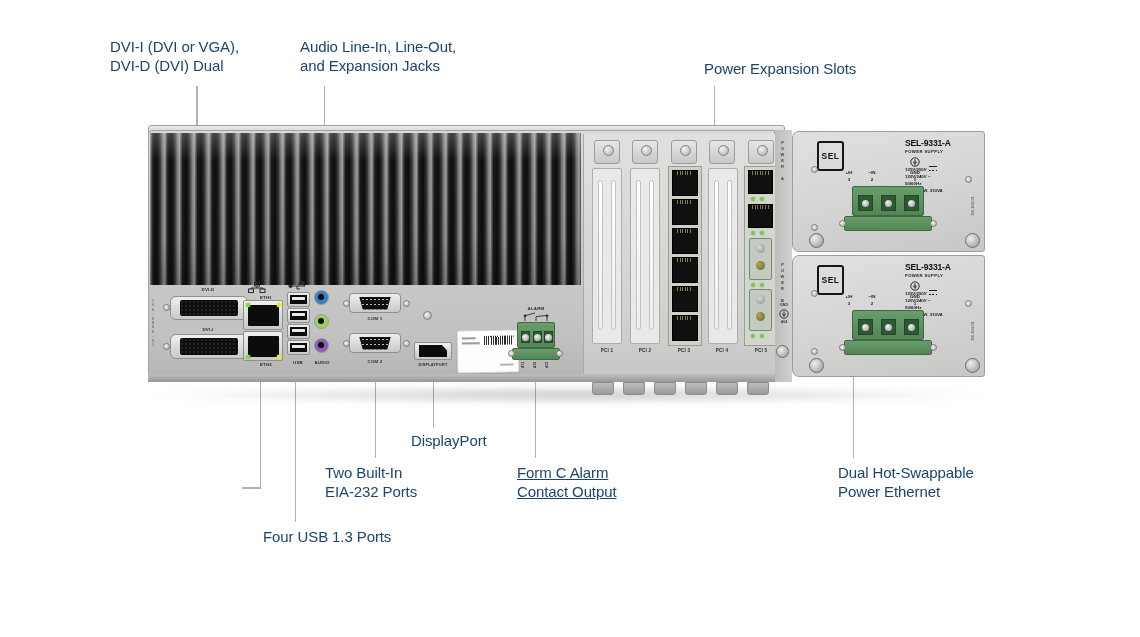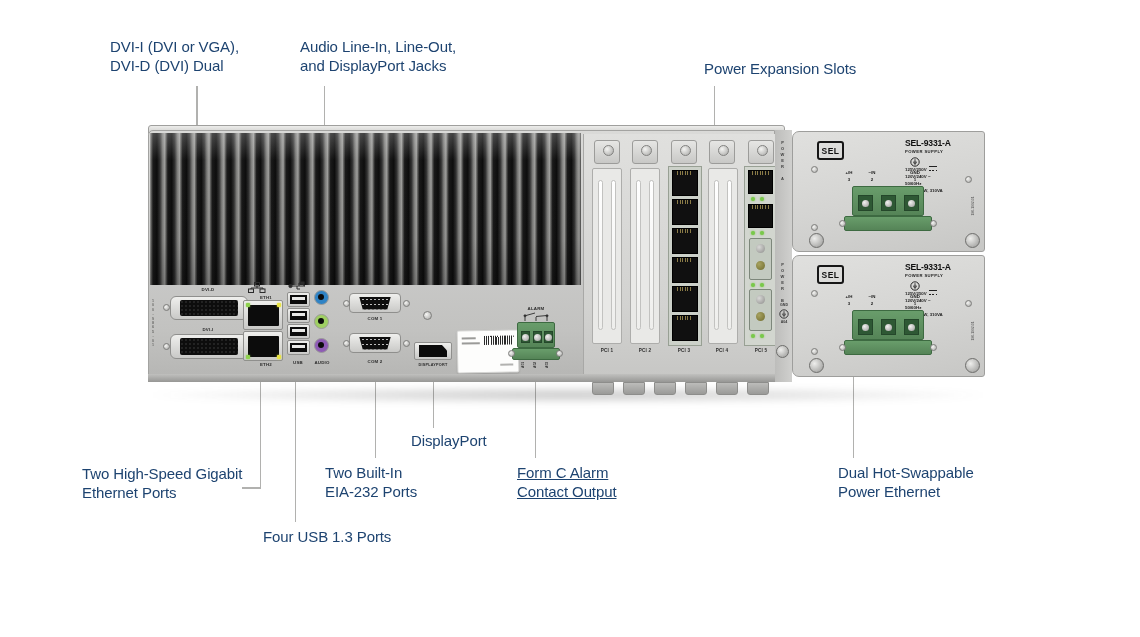--- a/index.html
+++ b/index.html
@@ -64,21 +64,21 @@
   .greenblock{background:linear-gradient(180deg,#699d6b,#558457);border:1px solid #3d6a41;box-sizing:border-box;}
   .recess{position:absolute;background:#2e5834;border:1px solid #24472a;box-sizing:border-box;}
   .recess i{position:absolute;left:50%;top:50%;width:7px;height:7px;margin:-3.5px 0 0 -3.5px;border-radius:50%;
      background:radial-gradient(circle at 35% 35%,#f0f0ee,#9a9a98);}
   .vtext{position:absolute;writing-mode:vertical-rl;text-orientation:upright;
      font-size:4px;font-weight:bold;color:#3c3c3c;letter-spacing:1px;}
   .rot90{transform:rotate(-90deg);transform-origin:center;}
   .psu{position:absolute;left:792px;width:193px;
      background:linear-gradient(168deg,#e0e0de 0%,#d4d4d2 55%,#c7c7c5 100%);
      border:1px solid #9e9e9c;border-radius:7px 3px 3px 7px;box-sizing:border-box;}
-  .sel-logo{position:absolute;left:24px;top:9px;width:27px;height:19px;border:2px solid #161616;border-radius:3px;
+  .sel-logo{position:absolute;left:24px;top:9px;width:27px;height:30px;border:2px solid #161616;border-radius:3px;
      font-size:8.5px;font-weight:bold;color:#111;display:flex;align-items:center;justify-content:center;
      letter-spacing:.5px;box-sizing:border-box;background:transparent;}
   .psu-model{position:absolute;left:112px;top:6px;font-size:8.6px;font-weight:bold;color:#101010;letter-spacing:-0.2px;}
   .psu-sub{position:absolute;left:112px;top:17px;font-size:4.2px;font-weight:bold;color:#222;letter-spacing:.4px;}
   .psu-ratings{position:absolute;left:112px;top:34px;font-size:4.4px;font-weight:bold;color:#222;line-height:1.62;}
   .tlab{position:absolute;font-size:4.4px;font-weight:bold;color:#161616;text-align:center;width:20px;}
   .tnum{position:absolute;font-size:4.4px;font-weight:bold;color:#161616;text-align:center;width:20px;}
   .ticker{position:absolute;font-size:3.4px;color:#555;}
   .dc{display:inline-block;width:8px;height:4px;border-top:1.1px solid #222;
       background:repeating-linear-gradient(90deg,#222 0 1.6px,transparent 1.6px 3.4px) left bottom/100% 1.1px no-repeat;
@@ -86,24 +86,22 @@
   .shadow{position:absolute;filter:blur(3px);background:radial-gradient(ellipse at center,rgba(60,60,60,.28),rgba(0,0,0,0) 72%);}
 </style>
 </head>
 <body>
 
 <div class="stage">
 
   <div class="cl" style="left:110px;top:37px;">DVI-I (DVI or VGA),
 DVI-D (DVI) Dual</div>
   <div class="cl" style="left:300px;top:37px;">Audio Line-In, Line-Out,
-and DisplayPort Jacks</div>
+and Expansion Jacks</div>
   <div class="cl" style="left:704px;top:59px;">Power Expansion Slots</div>
-  <div class="cl" style="left:82px;top:464px;">Two High-Speed Gigabit
-Ethernet Ports</div>
   <div class="cl" style="left:263px;top:527px;">Four USB 1.3 Ports</div>
   <div class="cl" style="left:325px;top:463px;">Two Built-In
 EIA-232 Ports</div>
   <div class="cl" style="left:411px;top:431px;">DisplayPort</div>
   <div class="cl" style="left:517px;top:463px;text-decoration:underline;">Form C Alarm
 Contact Output</div>
   <div class="cl" style="left:838px;top:463px;">Dual Hot-Swappable
 Power Ethernet</div>
 
   <div class="cline" style="left:196px;top:86px;height:45px;"></div>

